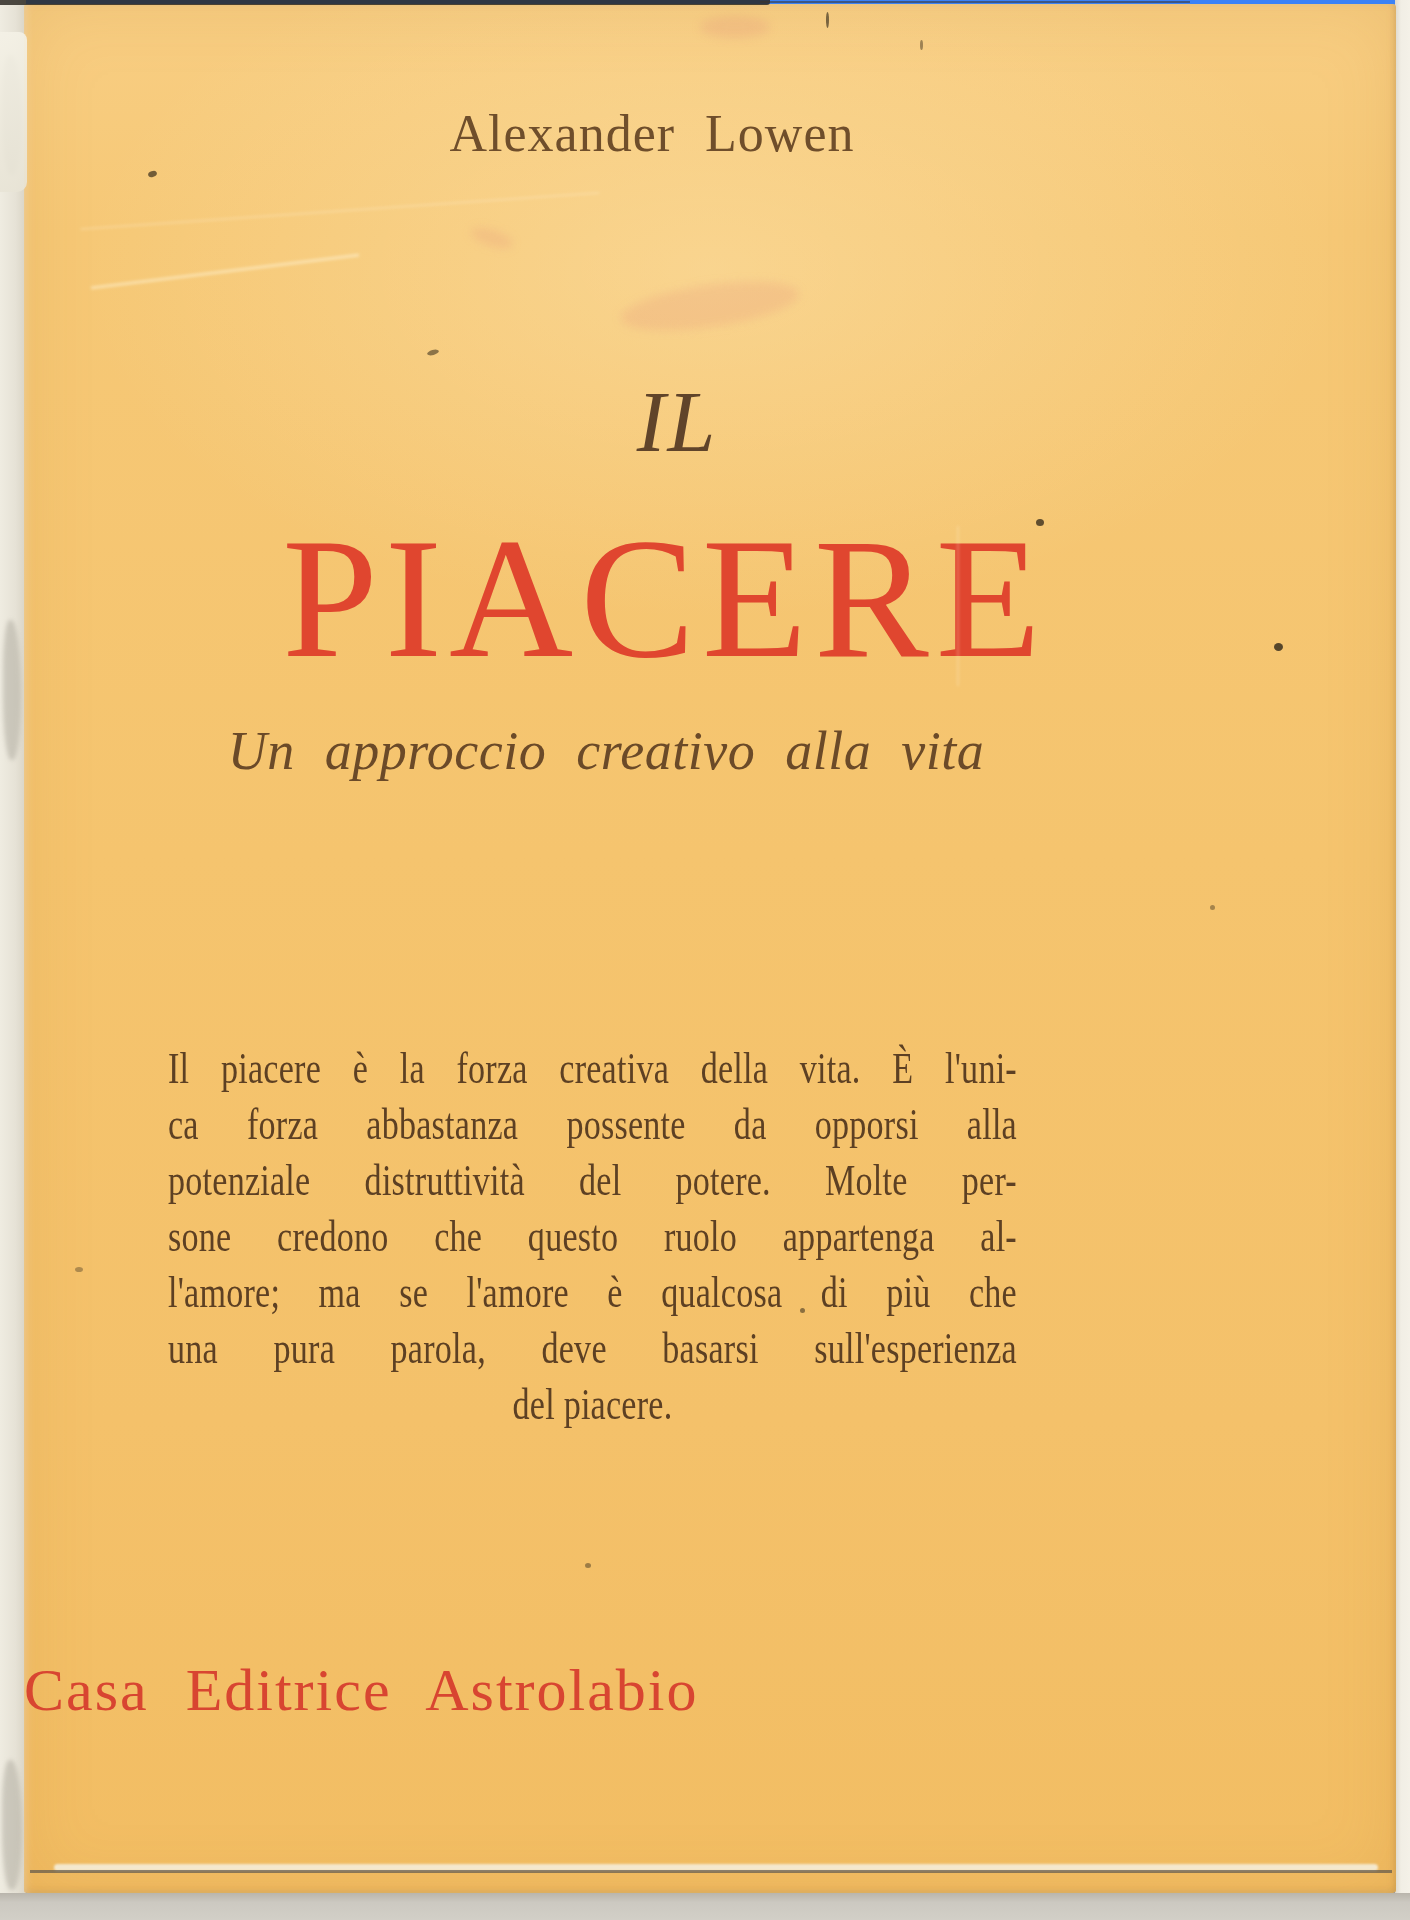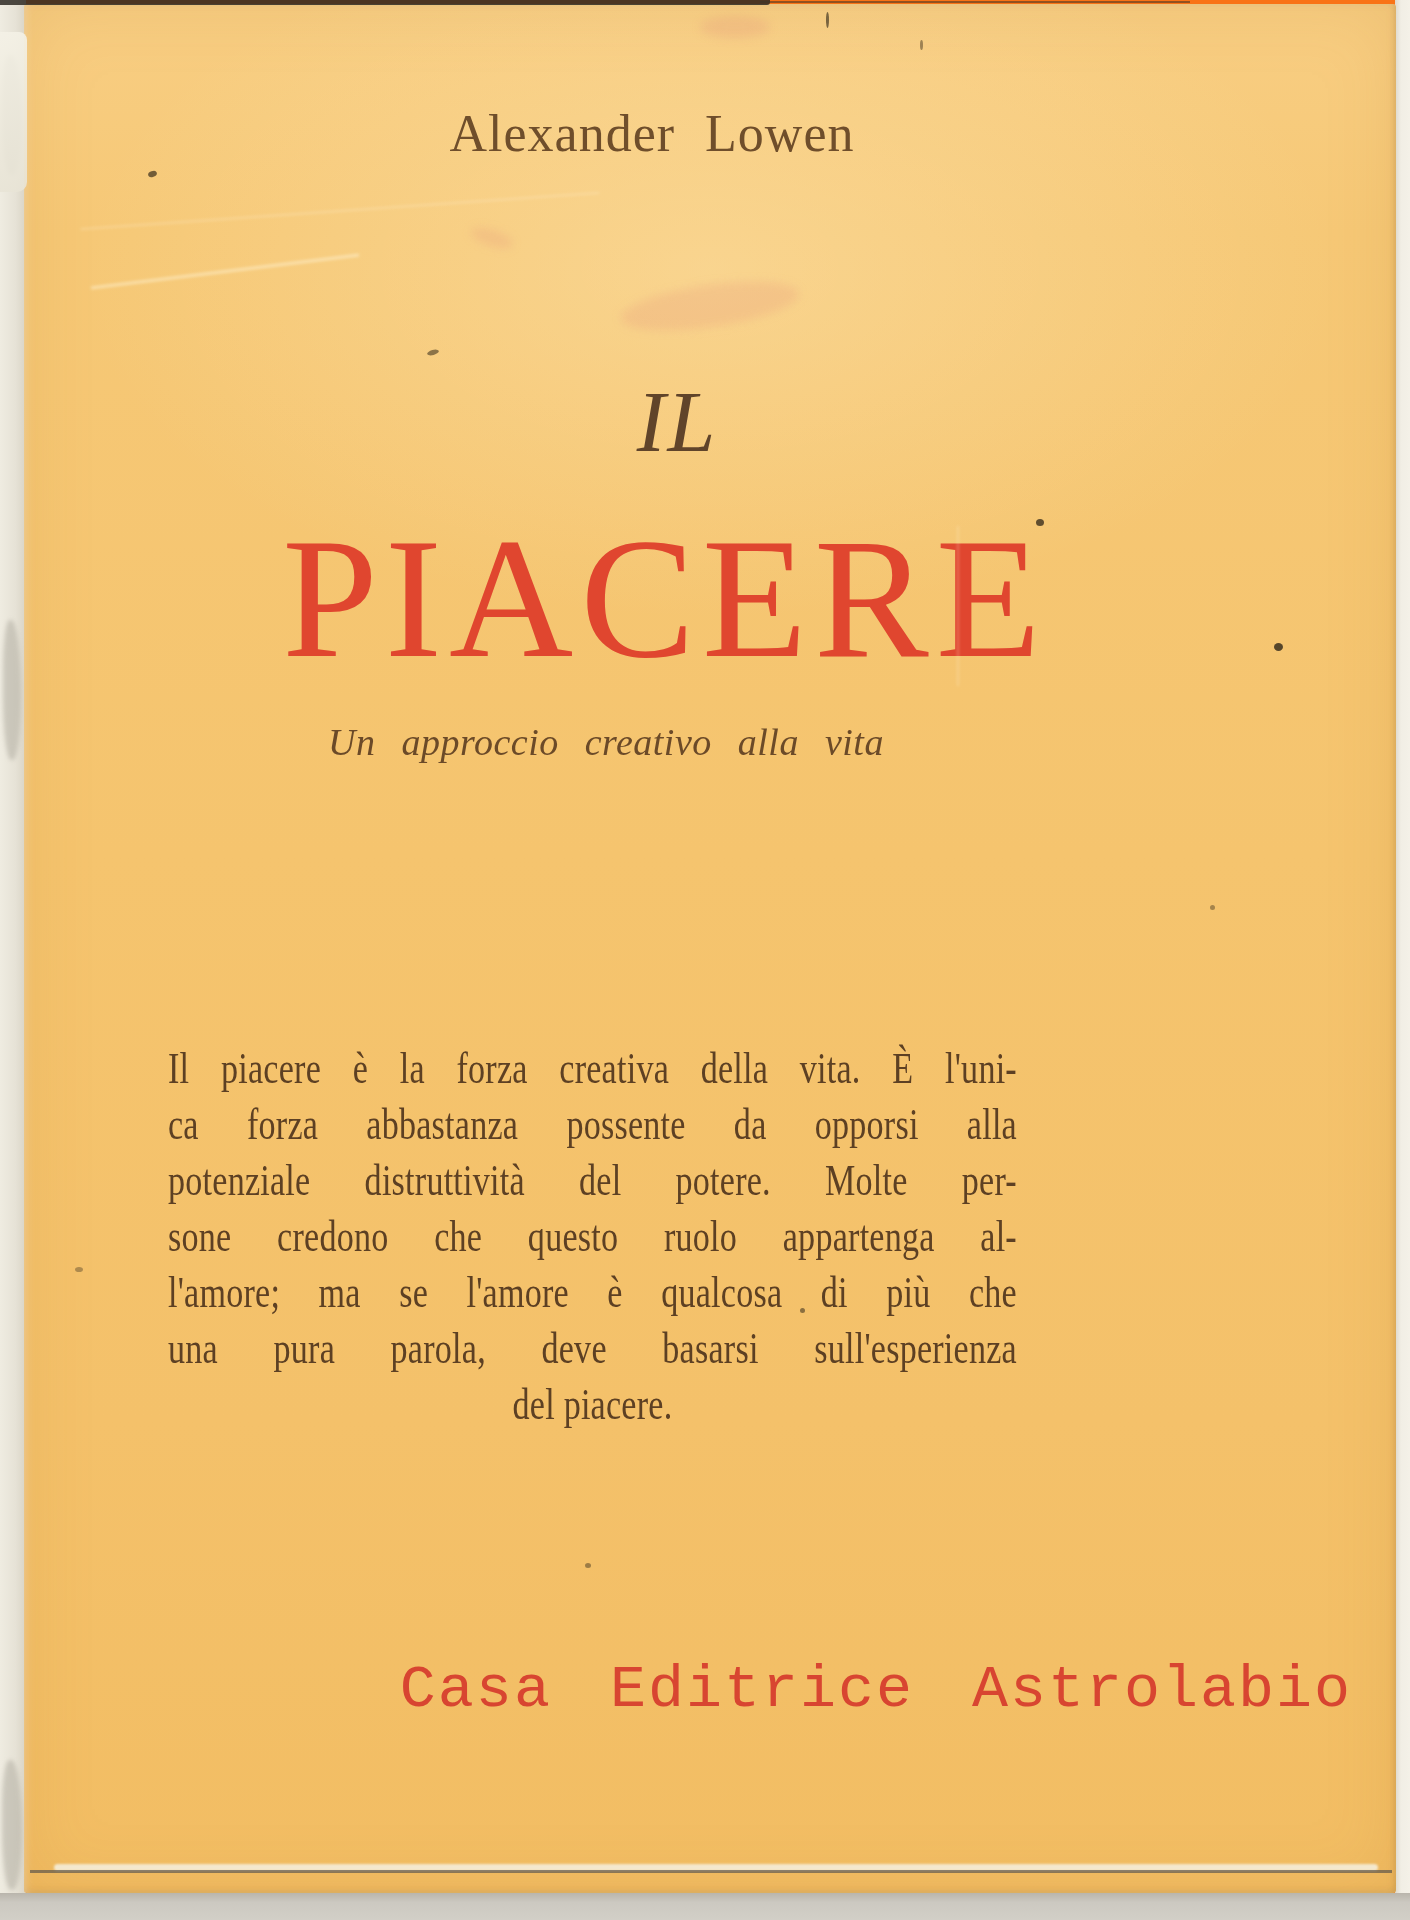--- a/index.html
+++ b/index.html
@@ -8,21 +8,21 @@
     width: 1410px;
     height: 1920px;
     overflow: hidden;
     background: #dcd8cf;
     font-family: "Liberation Serif", serif;
   }
   .page {
     position: relative;
     width: 1410px;
     height: 1920px;
-    background: #f97316;
+    background: #3b82f6;
   }
   
   .strip-left {
     position: absolute; left: 0; top: 0; width: 26px; height: 100%;
     background: linear-gradient(90deg, #efece1 0%, #e6e2d6 60%, #d9d4c6 100%);
   }
   .strip-right {
     position: absolute; right: 0; top: 0; width: 15px; height: 100%;
     background: linear-gradient(90deg, #ddd8cc 0%, #f1eee5 40%, #f4f1e8 100%);
   }
@@ -80,34 +80,34 @@
     font-size: 86px; color: #60442a; letter-spacing: 2px;
   }
   .title-main {
     position: absolute; left: 0; top: 508px; width: 1282px;
     text-align: center;
     font-size: 172px; color: #e0462f; letter-spacing: 7px; line-height: 1;
   }
   .subtitle {
     position: absolute; left: 0; top: 716px; width: 1164px;
     text-align: center; font-style: italic;
-    font-size: 38px; color: #6b4a28; word-spacing: 16px; letter-spacing: .5px;
+    font-size: 54px; color: #6b4a28; word-spacing: 16px; letter-spacing: .5px;
   }
   .blurb {
     position: absolute; left: 144px; top: 1036px; width: 1120px;
     transform: scaleX(0.758); transform-origin: left top;
     font-size: 45px; line-height: 56px; color: #5d4023;
     letter-spacing: .3px;
   }
   .blurb .just { text-align: justify; text-align-last: justify; }
   .blurb .center { text-align: center; }
   .publisher {
-    position: absolute; left: 16px; top: 1652px; width: 1312px;
-    text-align: right;
-    font-size: 60px; color: #d84531; letter-spacing: 2px; word-spacing: 20px; font-family: Liberation Mono, monospace;
+    position: absolute; left: 0; top: 1652px; width: 1312px;
+    text-align: left;
+    font-size: 60px; color: #d84531; letter-spacing: 2px; word-spacing: 20px;
   }
   
   .speck { position: absolute; background: #453722; border-radius: 50%; }
   .smudge { position: absolute; background: rgba(219,130,118,0.18); border-radius: 50%; filter: blur(5px); }
   .crease { position: absolute; background: rgba(255,246,220,0.5); filter: blur(1.5px); }
 </style>
 </head>
 <body>
 
 <div class="page">

